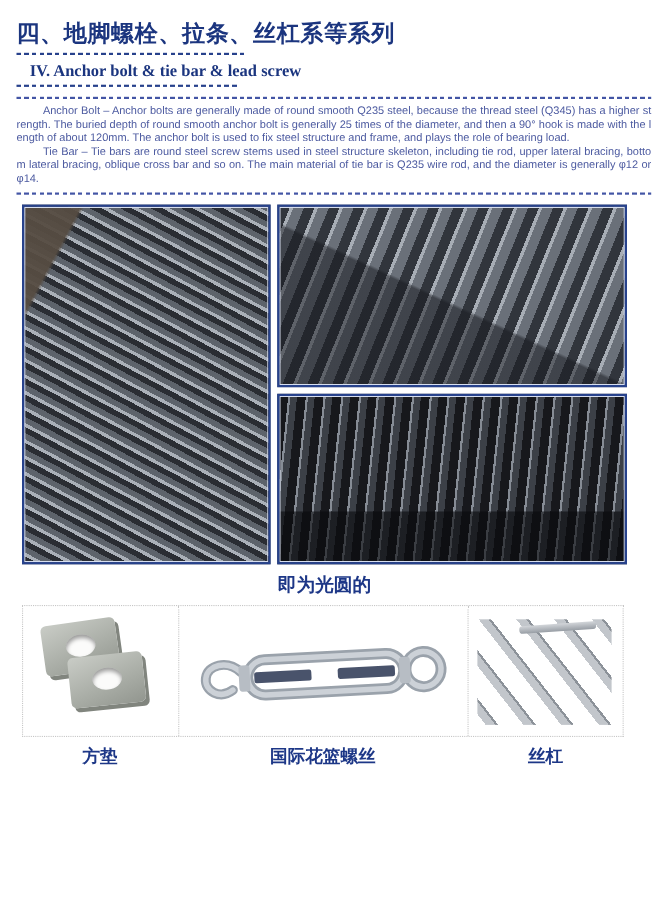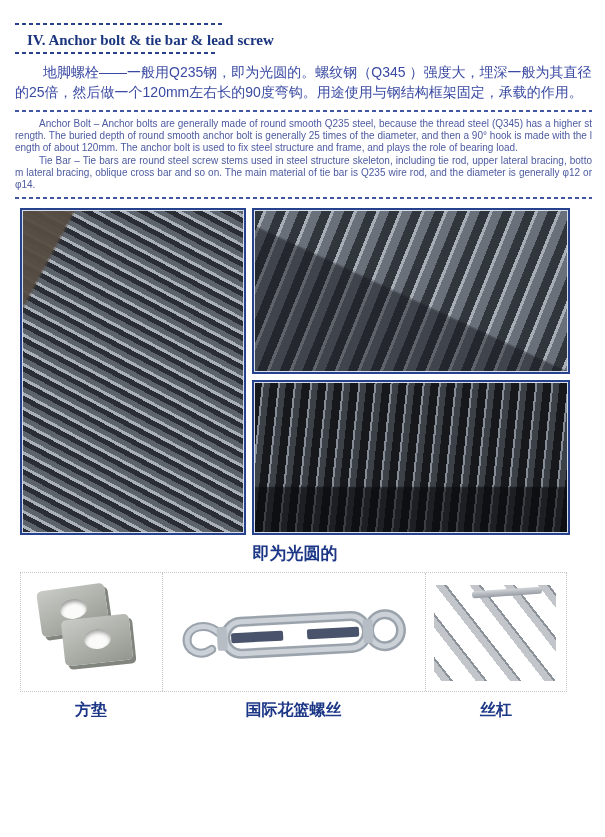--- a/index.html
+++ b/index.html
@@ -83,26 +83,26 @@
   .caption-row .pcap{font-size:16px;font-weight:bold;color:#1d3787;text-align:center;}
   .pcap-1{width:142px;}
   .pcap-2{width:263px;}
   .pcap-3{width:142px;}
 </style>
 </head>
 <body>
 
 <div class="page">
 
+  <h1 class="title">四、地脚螺栓、拉条、丝杠系等系列</h1>
   <div class="dash dash-title"></div>
   <h2 class="subtitle">IV. Anchor bolt &amp; tie bar &amp; lead screw</h2>
   <div class="dash dash-sub"></div>
 
   <div class="cn">
-    <p>地脚螺栓——一般用Q235钢，即为光圆的。螺纹钢（Q345 ）强度大，埋深一般为其直径的25倍，然后做一个120mm左右长的90度弯钩。用途使用与钢结构框架固定，承载的作用。</p>
   </div>
 
   <div class="divider"></div>
 
   <div class="en">
     <p>Anchor Bolt –  Anchor bolts are generally made of round smooth Q235 steel, because the thread steel (Q345) has a higher strength. The buried depth of round smooth anchor bolt is generally 25 times of the diameter, and then a 90°  hook is made with the length of about 120mm. The anchor bolt is used to fix steel structure and frame, and plays the role of bearing load.</p>
     <p>Tie Bar  – Tie bars are round steel screw stems used in steel structure skeleton, including tie rod, upper lateral bracing, bottom lateral bracing, oblique cross bar and so on. The main material of tie bar is Q235 wire rod, and the diameter is generally φ12 or φ14.</p>
   </div>
 
   <div class="divider divider2"></div>

